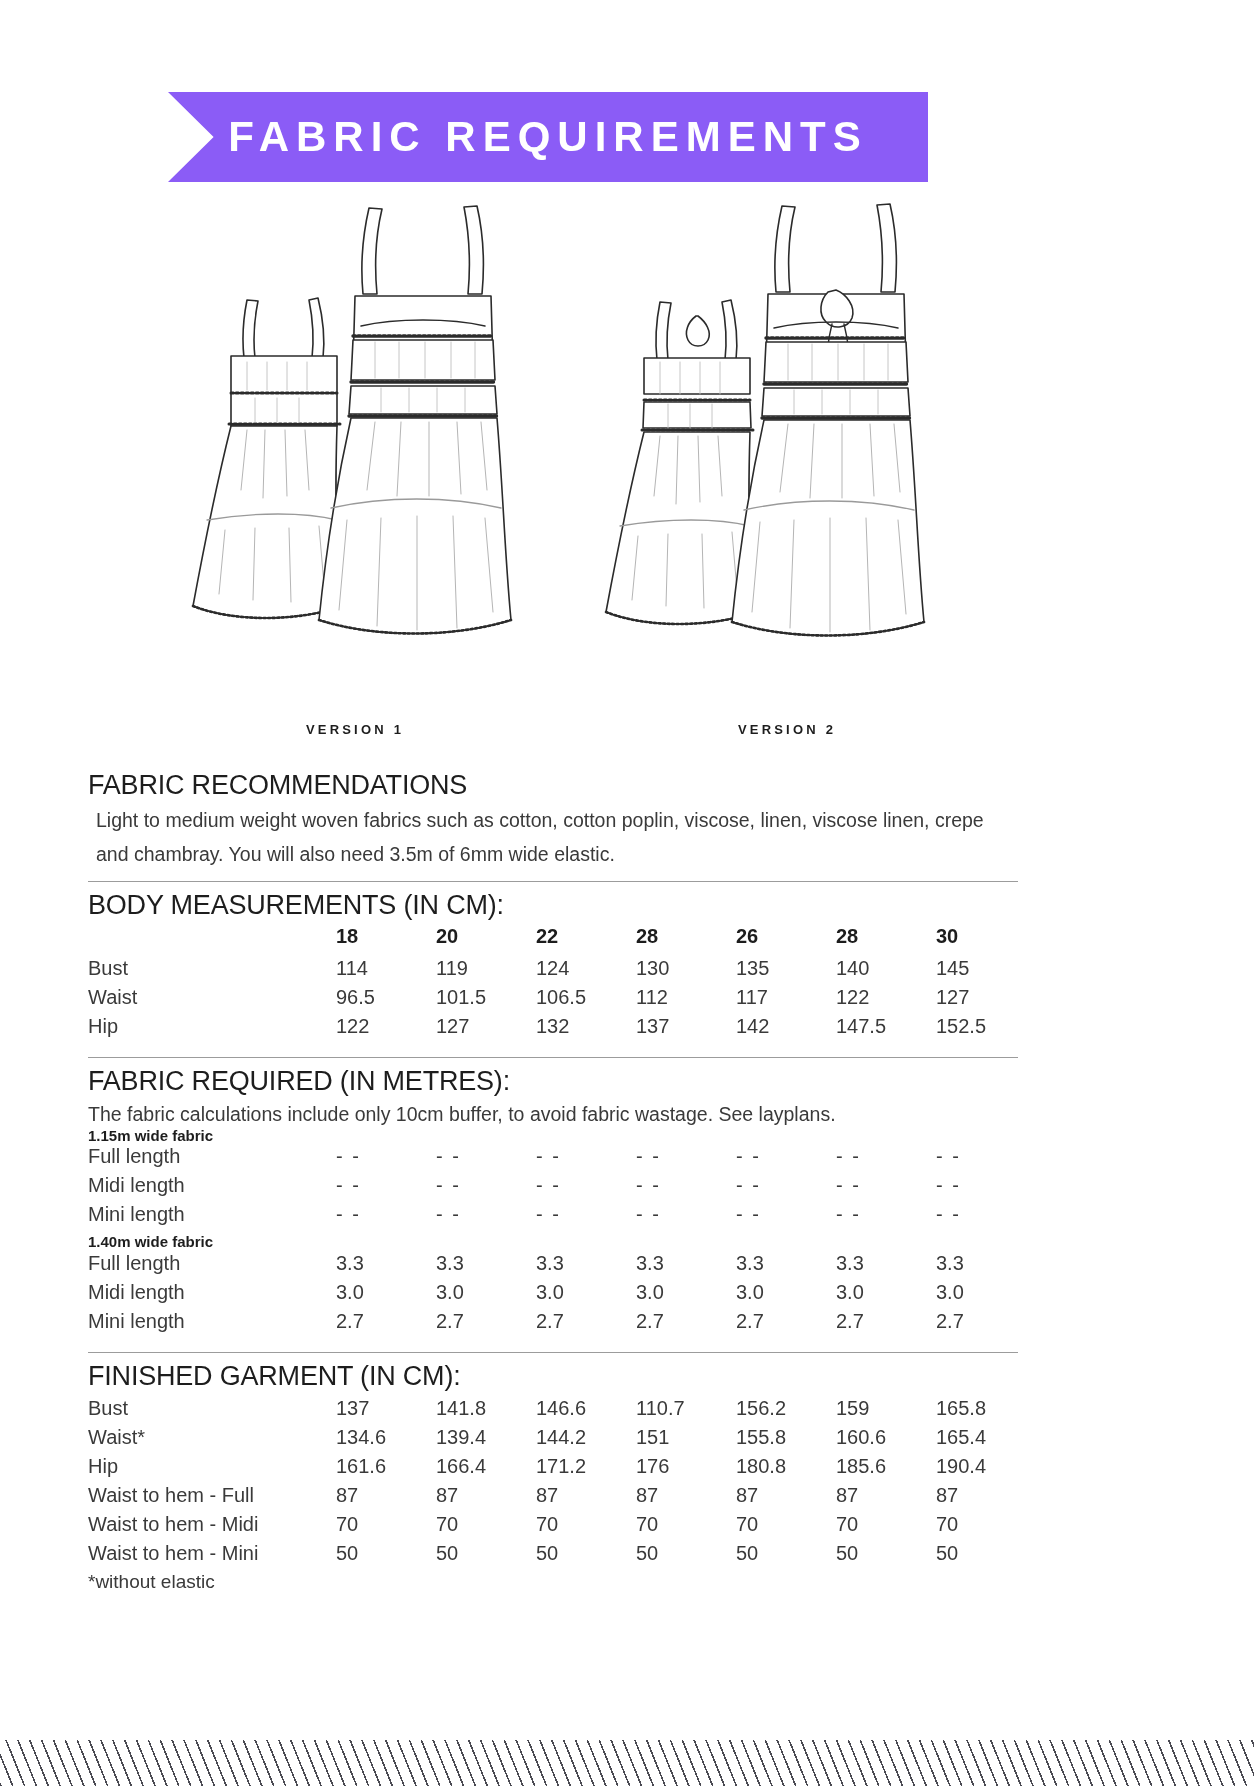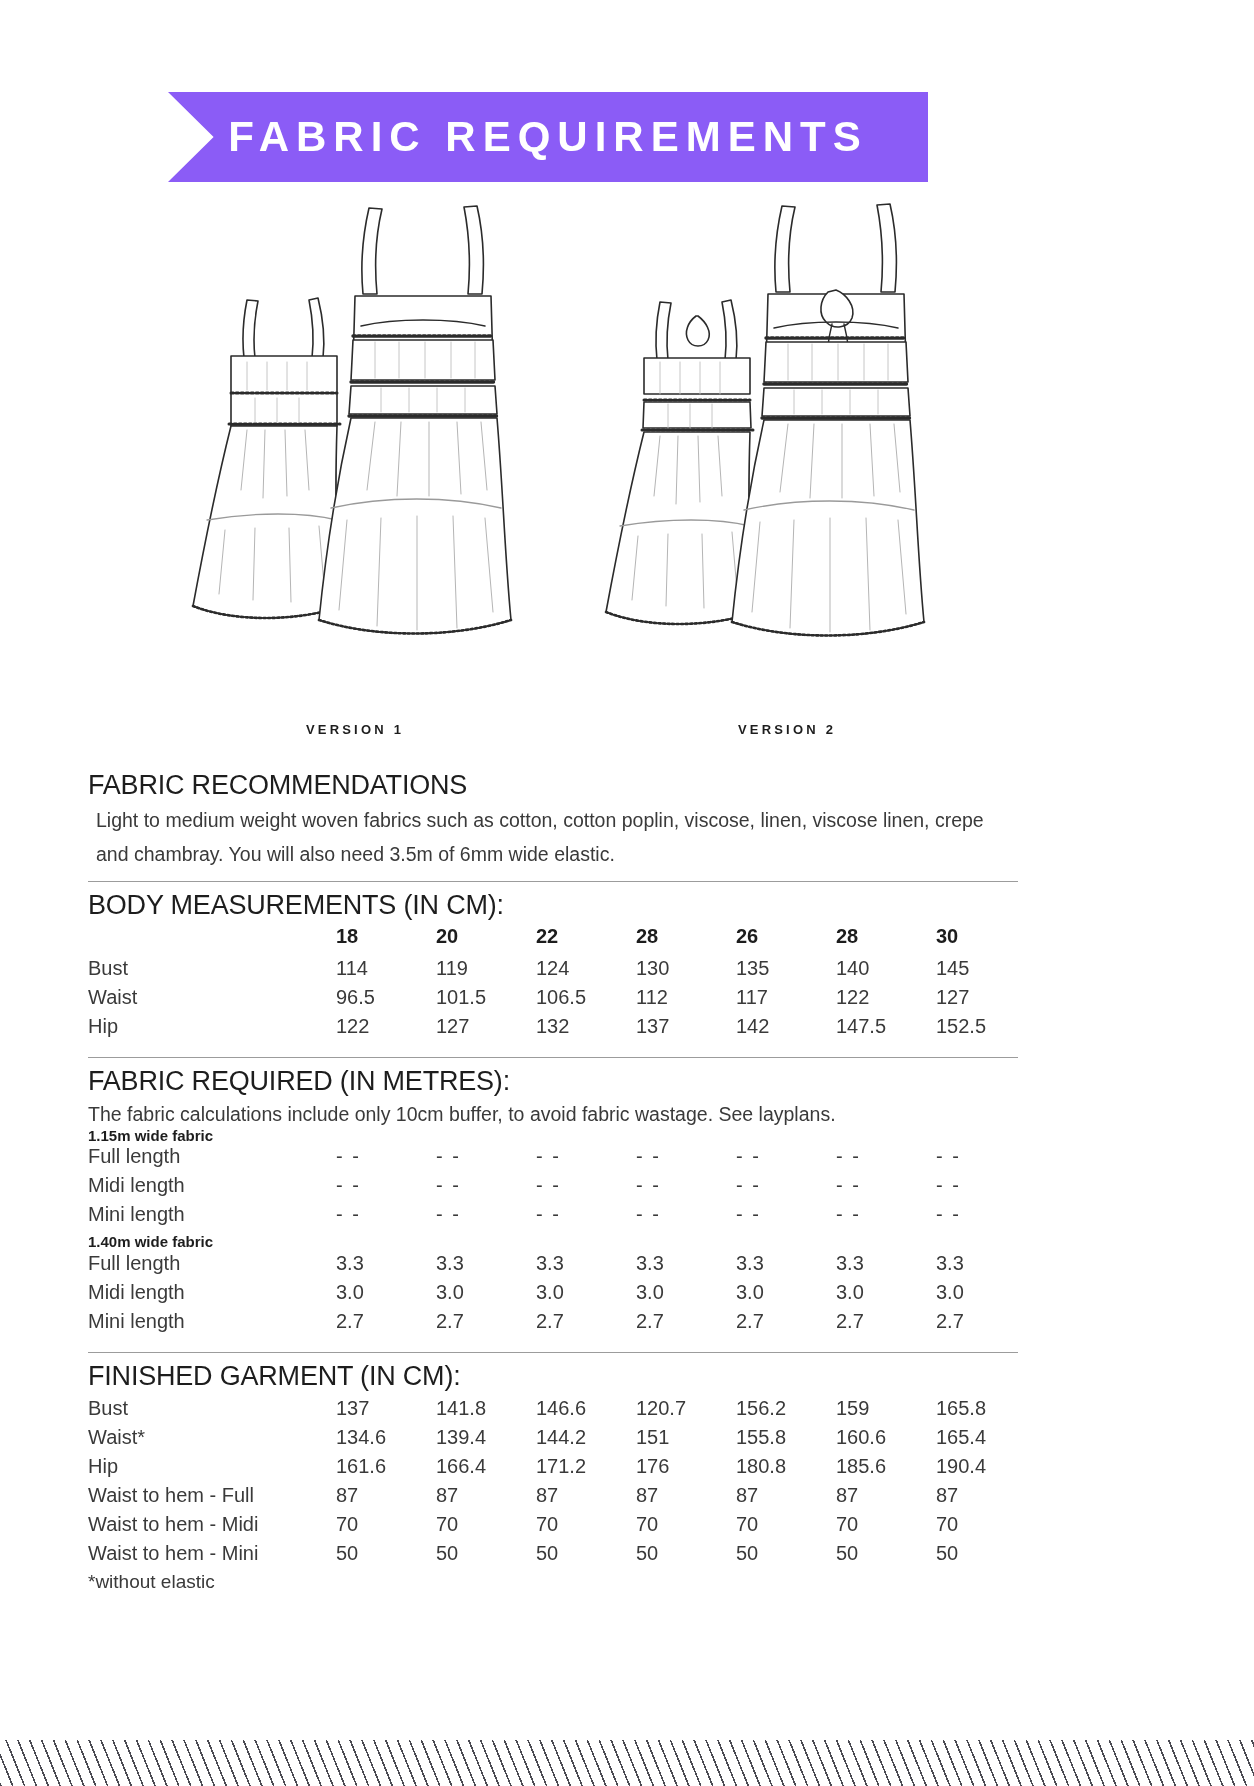--- a/index.html
+++ b/index.html
@@ -541,21 +541,21 @@
           <col class="val">
           <col class="val">
           <col class="val">
       </colgroup>
       <tbody>
         <tr>
           <td class="rowlabel">Bust</td>
           <td>137</td>
           <td>141.8</td>
           <td>146.6</td>
-          <td>120.7</td>
+          <td>110.7</td>
           <td>156.2</td>
           <td>159</td>
           <td>165.8</td>
         </tr>
         <tr>
           <td class="rowlabel">Waist*</td>
           <td>134.6</td>
           <td>139.4</td>
           <td>144.2</td>
           <td>151</td>

